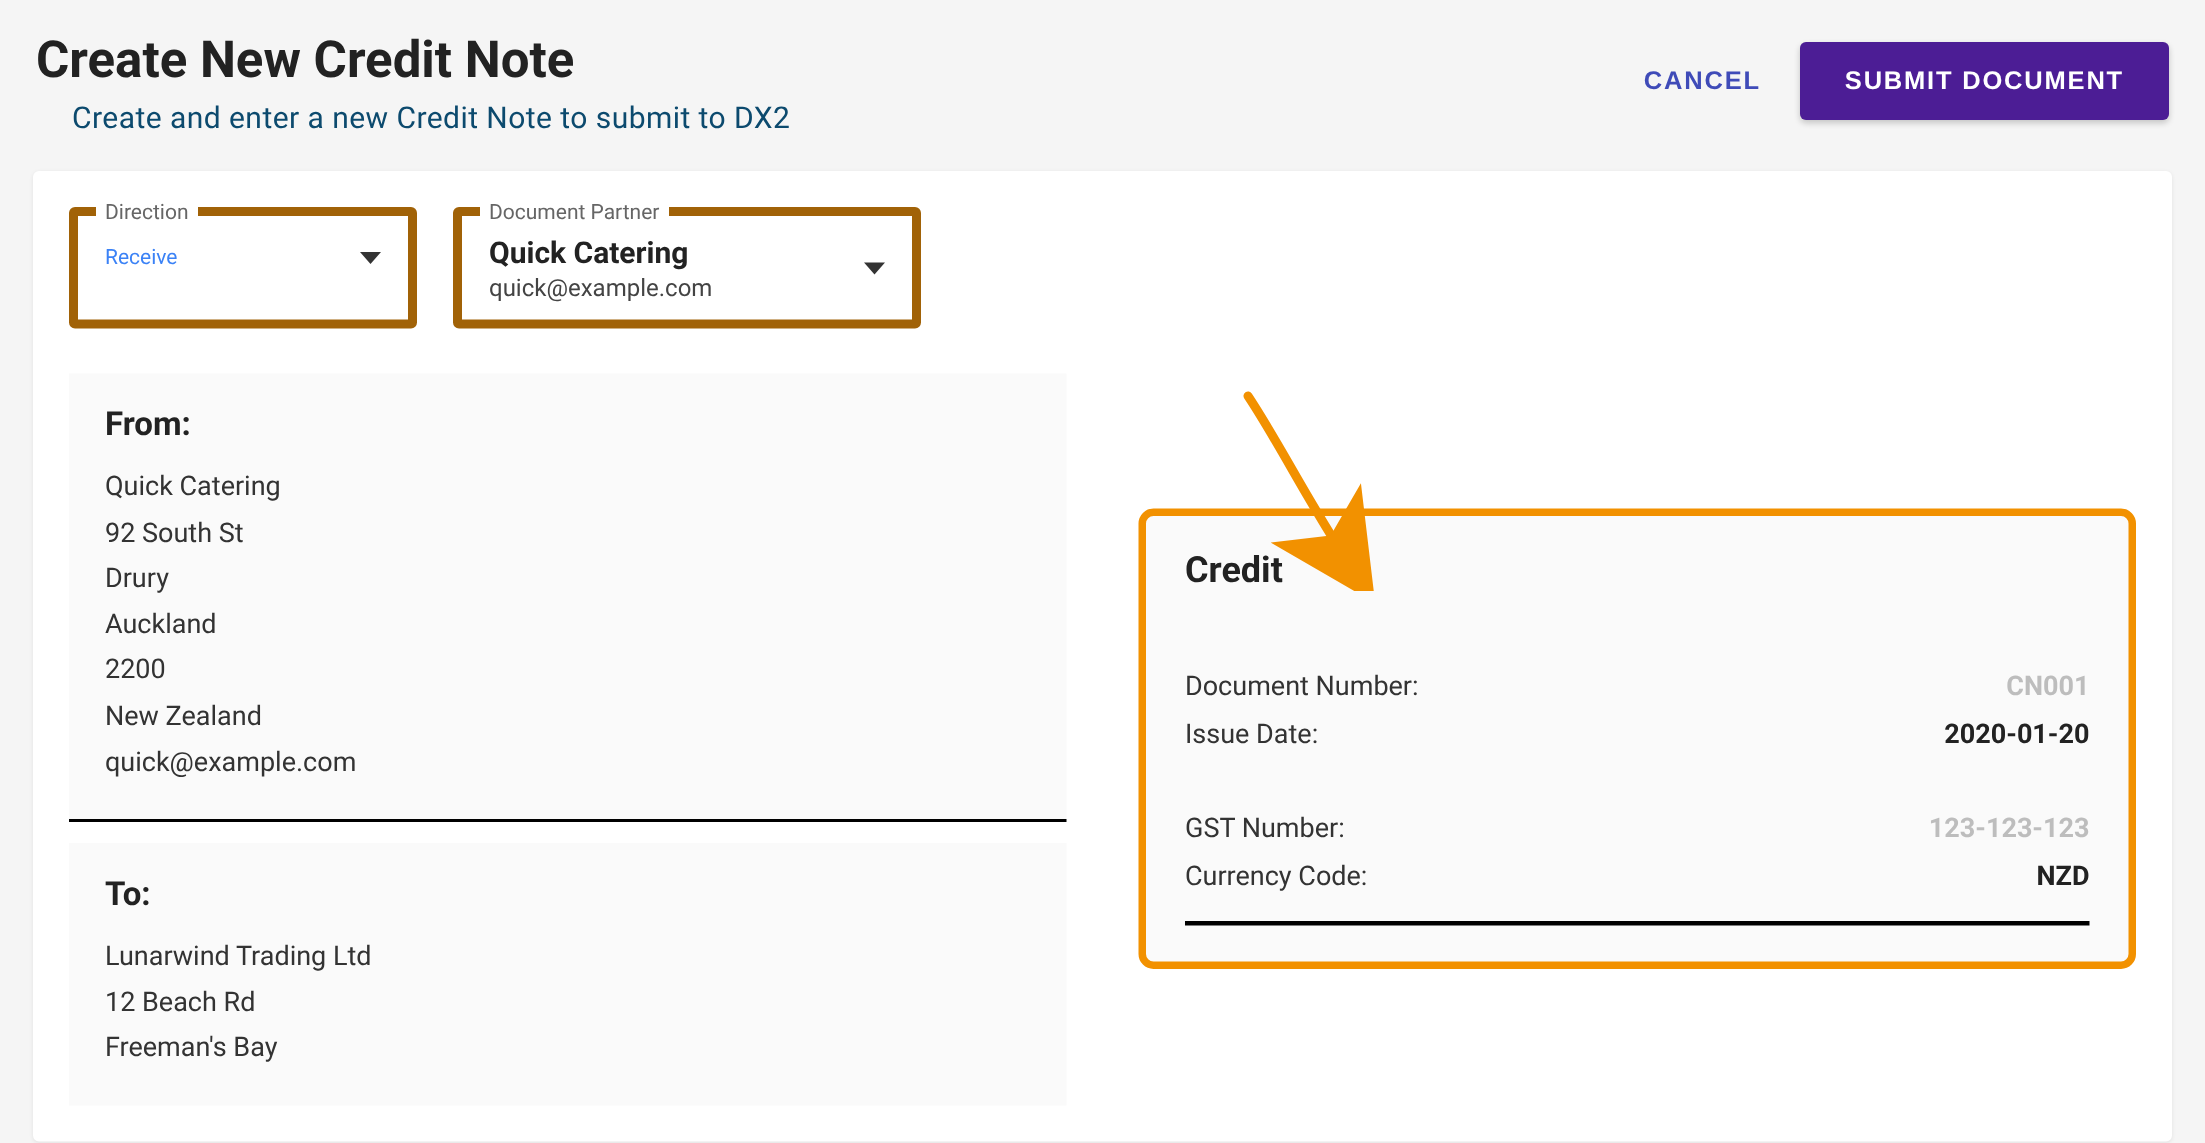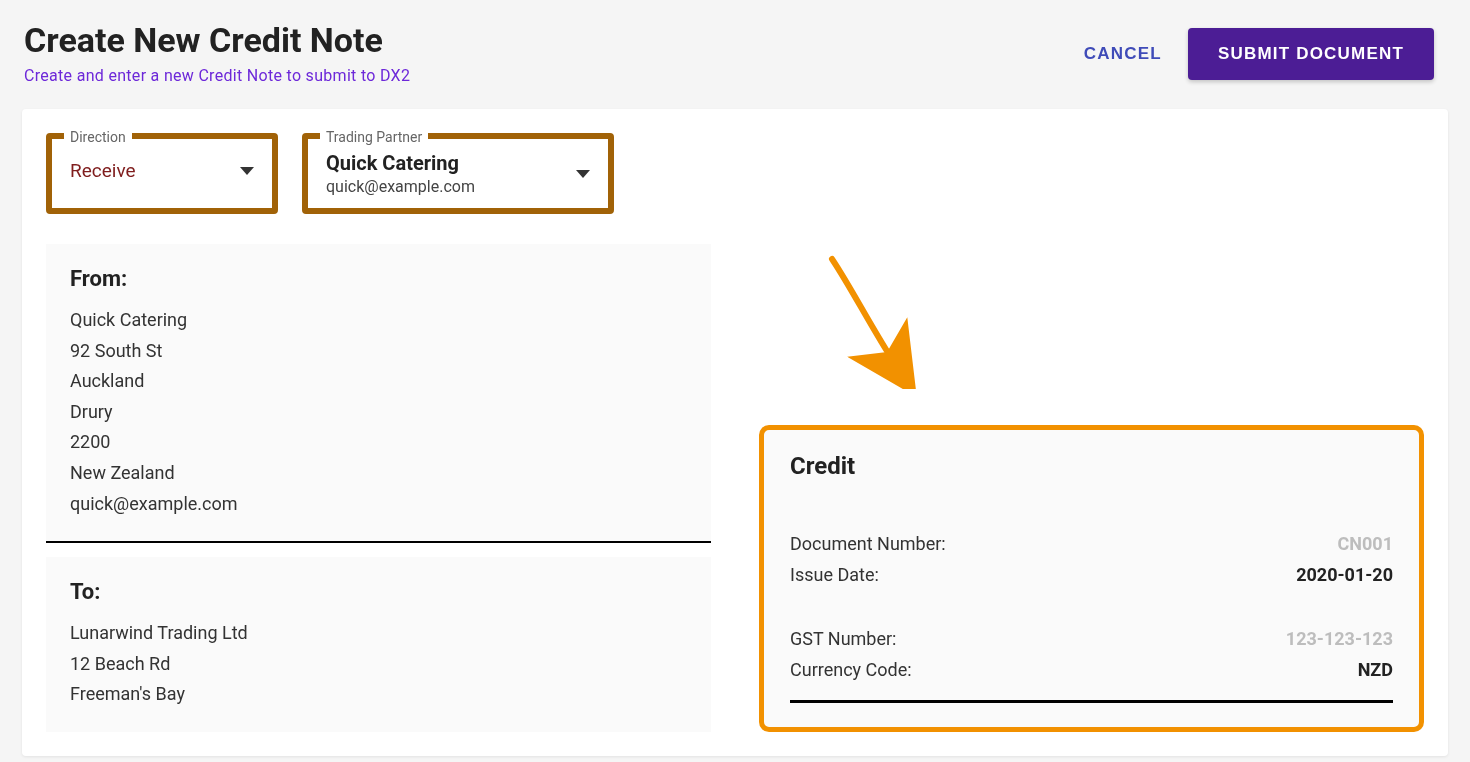--- a/index.html
+++ b/index.html
@@ -8,33 +8,34 @@
     background: #f5f5f5;
     color: #222;
     width: 1470px;
     height: 762px;
     overflow: hidden;
   }
   .page-header {
     display: flex;
     justify-content: space-between;
     align-items: flex-start;
-    padding: 20px 36px 24px 24px;
+    padding: 20px 24px 24px 24px;
   }
   .page-header-left { flex: 1; }
   .page-title {
     font-size: 34px;
     font-weight: 700;
     color: #222;
     margin-bottom: 6px;
   }
   .page-subtitle {
-    font-size: 16px;
-    color: #6d28d9;
+    font-size: 20px;
+    color: #0c4a6e;
     letter-spacing: 0.3px;
+    margin-left: 24px;
   }
   .page-header-actions {
     display: flex;
     align-items: center;
     gap: 26px;
     padding-top: 8px;
   }
   .btn-cancel {
     background: none;
     border: none;
@@ -86,22 +87,22 @@
   }
   .select-inner {
     display: flex;
     align-items: center;
     justify-content: space-between;
     padding: 20px 18px;
     cursor: pointer;
     min-width: 220px;
   }
   .select-value {
-    font-size: 19px;
-    color: #7f1d1d;
+    font-size: 14px;
+    color: #3b82f6;
   }
   .select-partner-inner {
     display: flex;
     align-items: center;
     justify-content: space-between;
     padding: 12px 18px 12px 18px;
     cursor: pointer;
     min-width: 300px;
   }
   .partner-text { display: flex; flex-direction: column; }
@@ -109,21 +110,21 @@
   .partner-email { font-size: 16px; color: #444; margin-top: 2px; }
   .caret-down {
     width: 0; height: 0;
     border-left: 7px solid transparent;
     border-right: 7px solid transparent;
     border-top: 8px solid #333;
   }
   .two-col {
     display: flex;
     gap: 48px;
-    align-items: flex-end;
+    align-items: center;
   }
   .col { flex: 1; min-width: 0; }
   .panel {
     background: #fafafa;
     padding: 22px 24px;
   }
   .panel h3 {
     font-size: 22px;
     font-weight: 700;
     margin-bottom: 14px;
@@ -193,40 +194,40 @@
 
   <div class="controls-row">
     <div class="fieldset">
       <span class="fieldset-label">Direction</span>
       <div class="select-inner">
         <span class="select-value">Receive</span>
         <span class="caret-down"></span>
       </div>
     </div>
     <div class="fieldset">
-      <span class="fieldset-label">Trading Partner</span>
+      <span class="fieldset-label">Document Partner</span>
       <div class="select-partner-inner">
         <div class="partner-text">
           <span class="partner-name">Quick Catering</span>
           <span class="partner-email">quick@example.com</span>
         </div>
         <span class="caret-down"></span>
       </div>
     </div>
   </div>
 
   <div class="two-col">
     <div class="col">
       <div class="panel">
         <h3>From:</h3>
         <div id="from-lines">
             <div class="addr-line">Quick Catering</div>
             <div class="addr-line">92 South St</div>
+            <div class="addr-line">Drury</div>
             <div class="addr-line">Auckland</div>
-            <div class="addr-line">Drury</div>
             <div class="addr-line">2200</div>
             <div class="addr-line">New Zealand</div>
             <div class="addr-line">quick@example.com</div>
           </div>
       </div>
       <hr class="divider">
       <div class="gap"></div>
       <div class="panel">
         <h3>To:</h3>
         <div id="to-lines">

